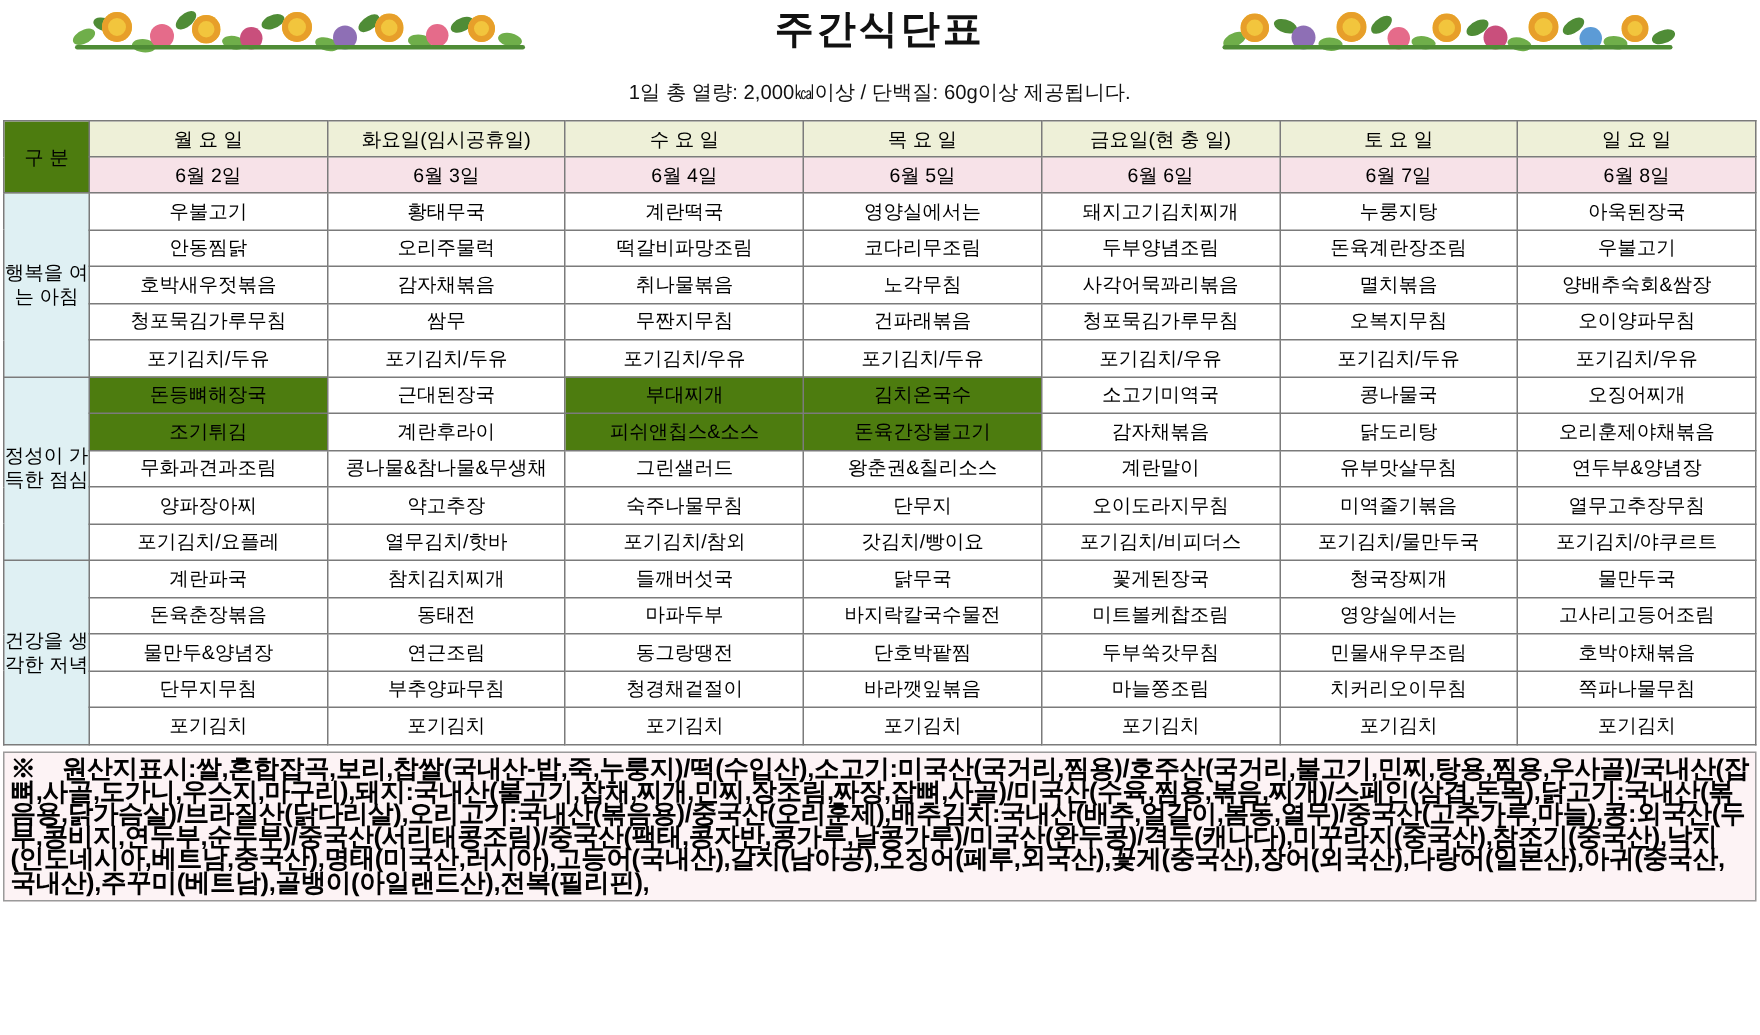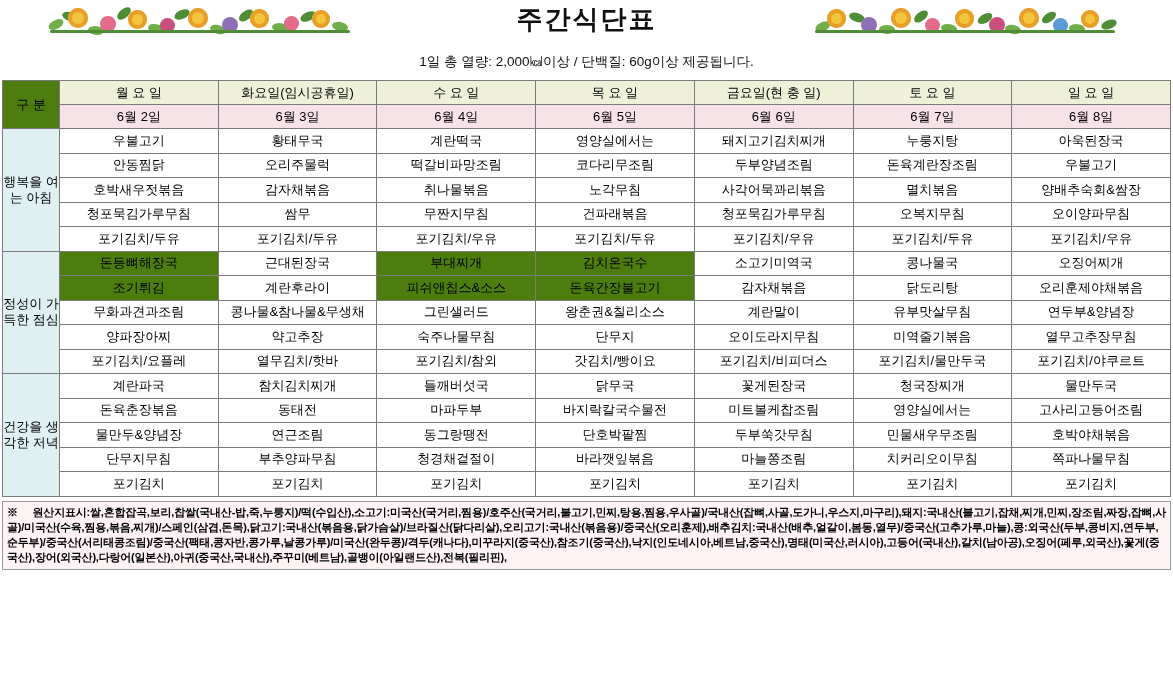--- a/index.html
+++ b/index.html
@@ -120,21 +120,21 @@
   }
   tr.meal-row td { height: 23.5px; }
 
   
   .origin {
     margin: 4px 2px 0 2px;
     width: 1169px;
     box-sizing: border-box;
     border: 1px solid #9a9a9a;
     background: #fdf3f5;
-    font-size: 11px;
+    font-size: 17px;
     line-height: 15.2px;
     padding: 3px 4px 4px 4px;
     text-align: justify;
     font-weight: bold;
     letter-spacing: -0.2px;
   }
   .origin .last { display: block; text-align: center; }
 </style>
 </head>
 <body>

